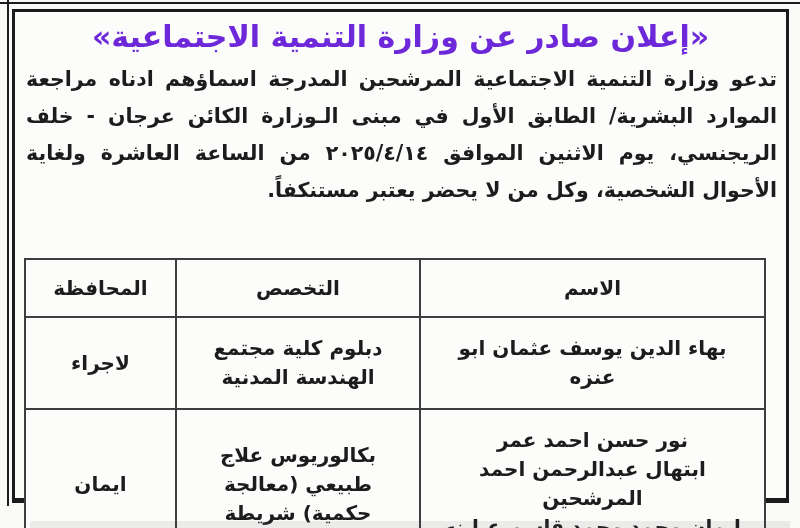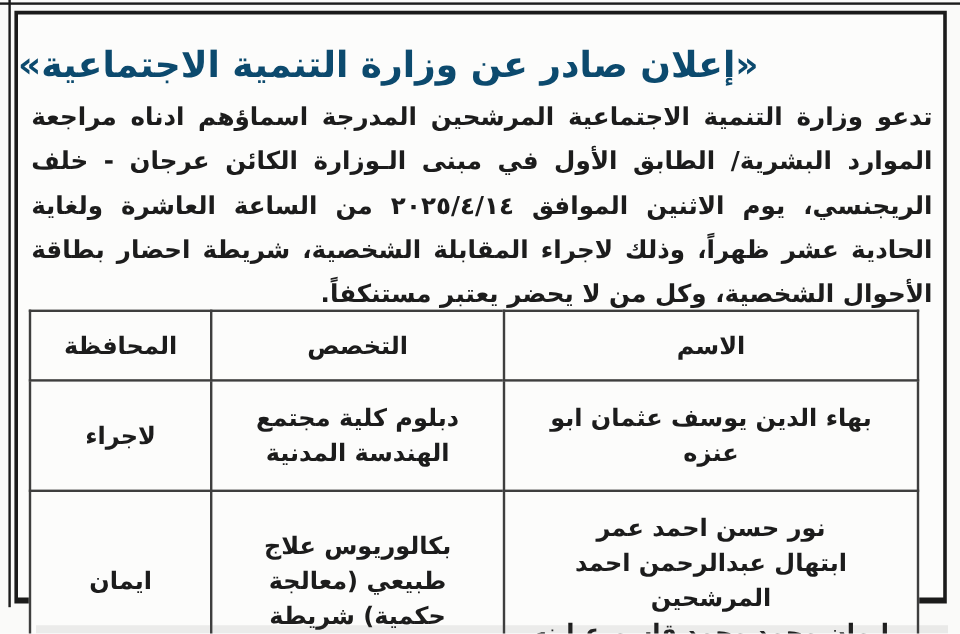--- a/index.html
+++ b/index.html
@@ -8,22 +8,22 @@
     background:#fafaf9;color:#1c1c1c;
     font-family:"DejaVu Sans",sans-serif;font-weight:bold;
   }
   .top-rule{position:absolute;top:2px;left:0;width:800px;height:2px;background:#1c1c1c;}
   .left-rule{position:absolute;top:0;left:7px;width:2px;height:506px;background:#1c1c1c;}
   .ad-box{
     position:absolute;left:12px;top:9px;width:771px;height:486px;
     border:3px solid #1b1b1b;border-bottom-width:5px;background:#fcfcfb;
   }
   .ad-title{
-    margin-top:19px;text-align:left;font-size:30px;line-height:47px;
-    letter-spacing:0;color:#0c4a6e;
+    margin-top:1px;text-align:center;font-size:30px;line-height:47px;
+    letter-spacing:0;color:#6d28d9;
   }
   .ad-body{direction:rtl;padding:1px 9px 0 11px;font-size:20.5px;}
   .ad-body .bline{
     height:37px;line-height:37px;overflow:hidden;
     text-align:justify;text-align-last:justify;
   }
   .ad-body .bline.last{text-align:right;text-align-last:right;}
   table.candidates{
     position:absolute;top:246px;left:9px;width:740px;
     border-collapse:collapse;table-layout:fixed;direction:rtl;
@@ -49,21 +49,20 @@
 <div class="left-rule"></div>
 
 <div class="ad-box">
 
   <div class="ad-title">«إعلان صادر عن وزارة التنمية الاجتماعية»</div>
 
   <div class="ad-body">
     <div class="bline">تدعو وزارة التنمية الاجتماعية المرشحين المدرجة اسماؤهم ادناه مراجعة مديرية</div>
     <div class="bline">الموارد البشرية/ الطابق الأول في مبنى الـوزارة الكائن عرجان - خلف فندق</div>
     <div class="bline">الريجنسي، يوم الاثنين الموافق ٢٠٢٥/٤/١٤ من الساعة العاشرة ولغاية الساعة</div>
-    <div class="bline">الحادية عشر ظهراً، وذلك لاجراء المقابلة الشخصية، شريطة احضار بطاقة</div>
     <div class="bline last">الأحوال الشخصية، وكل من لا يحضر يعتبر مستنكفاً.</div>
   </div>
 
   <table class="candidates">
     <colgroup>
       <col style="width:345px">
       <col style="width:244px">
       <col style="width:151px">
     </colgroup>
     <tbody>

